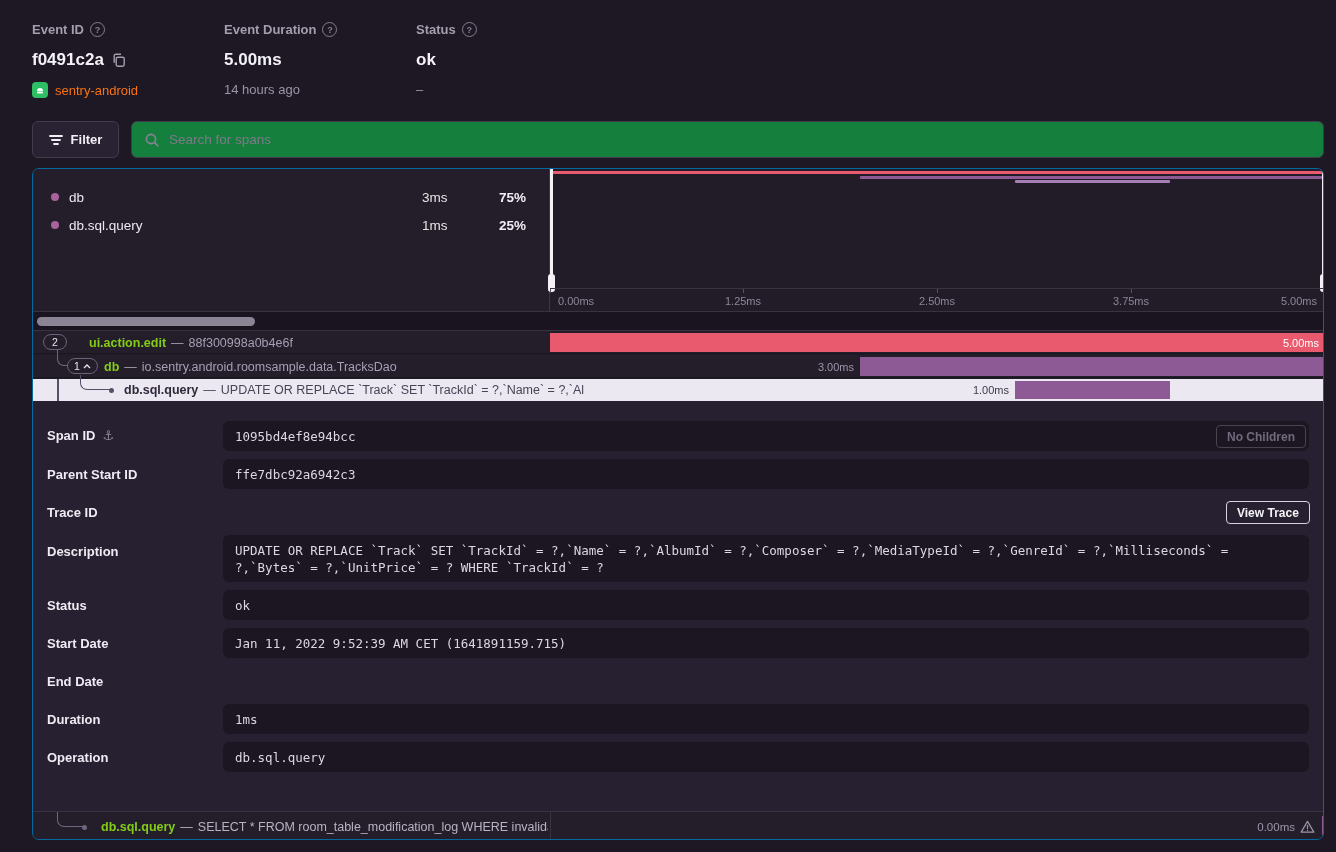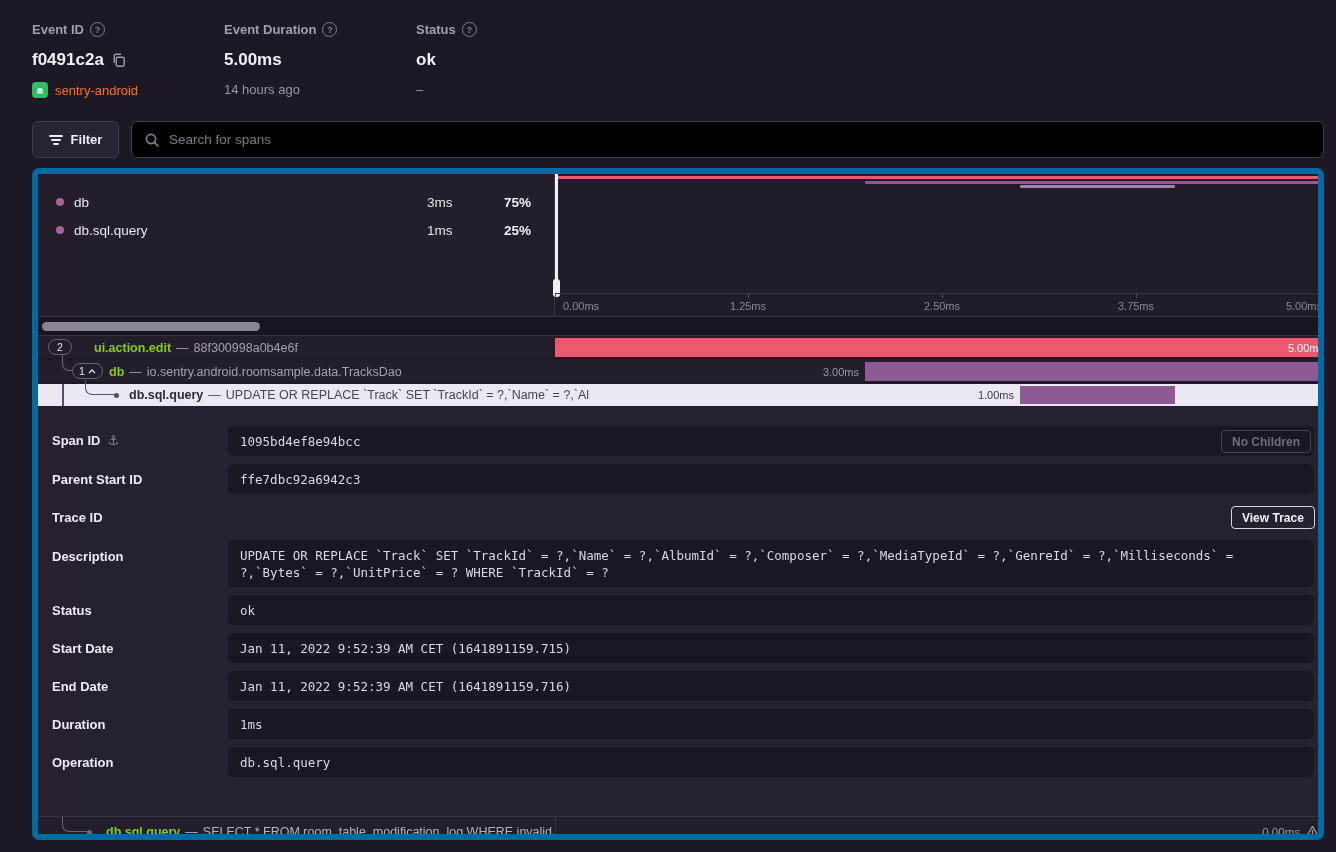--- a/index.html
+++ b/index.html
@@ -19,29 +19,29 @@
   .hvalue{ margin-top:13px; font-size:17px; font-weight:600; color:#f5f1f8; display:flex; align-items:center; gap:7px; }
   .hsub{ margin-top:12px; font-size:13px; color:#9b93a6; display:flex; align-items:center; gap:7px; }
   .proj-link{ color:#f97316; cursor:pointer; }
   .android-badge{ width:16px; height:16px; border-radius:4px; background:#2ebe64; display:inline-flex; align-items:center; justify-content:center; }
 
   
   .filter-btn{ position:absolute; left:32px; top:121px; width:87px; height:37px;
     background:#282232; border:1px solid #413b4d; border-radius:6px;
     display:flex; align-items:center; justify-content:center; gap:8px; font-weight:bold; color:#f2eef6; cursor:pointer;}
   .search-box{ position:absolute; left:131px; top:121px; width:1193px; height:37px;
-    background:#000000; border:1px solid #413b4d; border-radius:6px;
+    background:#15803d; border:1px solid #413b4d; border-radius:6px;
     display:flex; align-items:center; gap:9px; padding:0 12px; }
   .search-box input{ flex:1; background:transparent; border:none; outline:none;
     color:#cfc9d8; font-size:13.5px; font-family:"Liberation Sans", sans-serif; }
   .search-box input::placeholder{ color:#7f7889; }
 
   
   .panel{ position:absolute; left:32px; top:168px; width:1292px; height:672px;
-    border:6px solid #0369a1; border-radius:7px; background:#221c29; overflow:hidden; }
+    border:1px solid #0369a1; border-radius:7px; background:#221c29; overflow:hidden; }
 
   .breakdown{ position:absolute; left:0; top:0; width:517px; height:142px; background:#241e2b; border-right:1px solid #3c3648;}
   .bd-row{ position:absolute; left:0; width:517px; height:24px; display:flex; align-items:center; padding:0 24px 0 18px; gap:10px; cursor:pointer;}
   .bd-dot{ width:8px; height:8px; border-radius:50%; background:#a9639c; }
   .bd-name{ color:#ece7f1; font-size:13.5px; }
   .bd-dur{ margin-left:auto; width:46px; text-align:left; color:#e5e5e5; font-size:13.5px; }
   .bd-pct{ width:48px; text-align:right; color:#f2eef6; font-weight:bold; font-size:13.5px; }
 
   .minimap{ position:absolute; left:517px; top:0; width:775px; height:119px; background:#221c29; cursor:col-resize;}
   .mm-line{ position:absolute; height:3px; border-radius:1px; }
@@ -284,23 +284,20 @@
       <div class="dfield mono" style="top:189px;">
         <span>ok</span>
       </div>
 
       <div class="dlabel" style="top:235px;text-align:right;">Start Date</div>
       <div class="dfield mono" style="top:227px;">
         <span>Jan 11, 2022 9:52:39 AM CET (1641891159.715)</span>
       </div>
 
       <div class="dlabel" style="top:273px;">End Date</div>
-      <div class="dfield mono" style="top:265px;">
-        <span>Jan 11, 2022 9:52:39 AM CET (1641891159.716)</span>
-      </div>
 
       <div class="dlabel" style="top:311px;">Duration</div>
       <div class="dfield mono" style="top:303px;">
         <span>1ms</span>
       </div>
 
       <div class="dlabel" style="top:349px;">Operation</div>
       <div class="dfield mono" style="top:341px;">
         <span>db.sql.query</span>
       </div>

